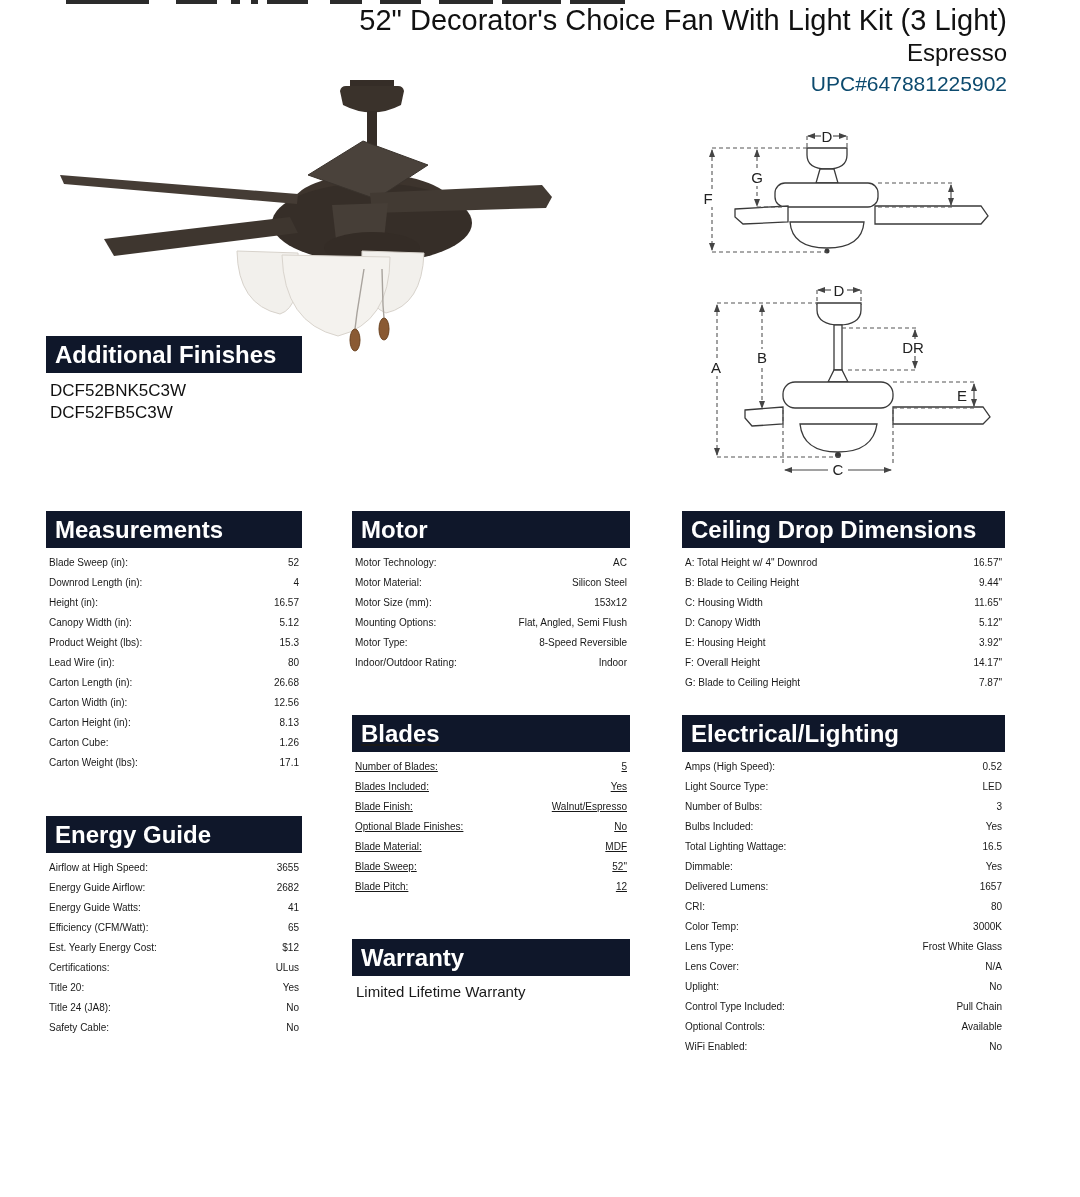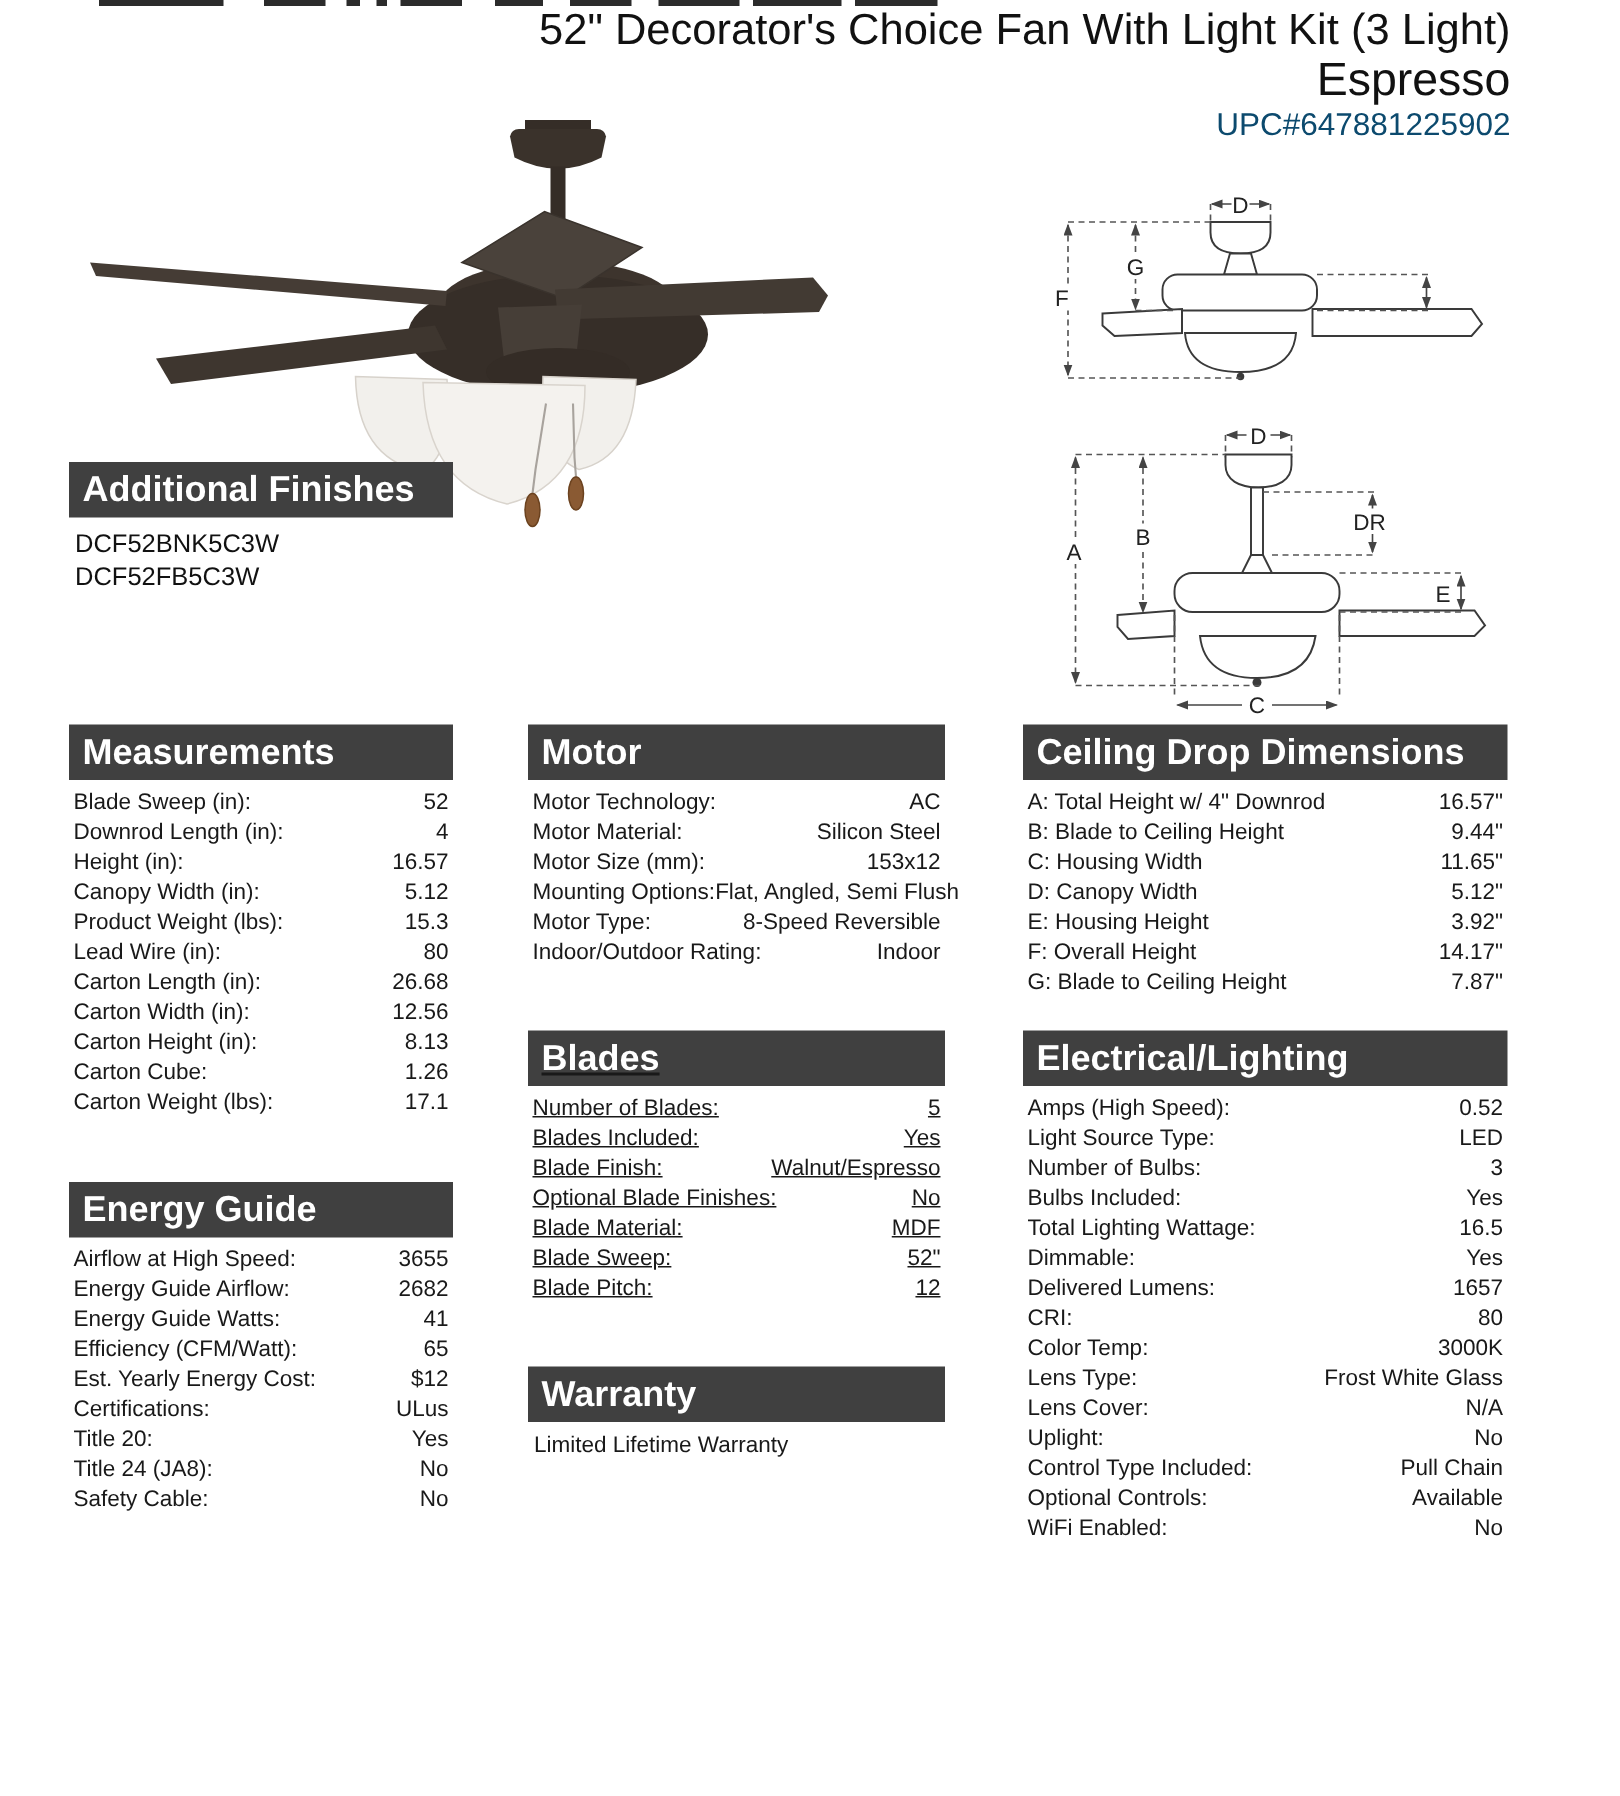--- a/index.html
+++ b/index.html
@@ -1,27 +1,27 @@
 <!DOCTYPE html>
 <html><head>
 <meta charset="utf-8">
 <style>
   html,body{margin:0;padding:0;background:#ffffff;}
   body{width:1080px;height:1197px;position:relative;font-family:"Liberation Sans",sans-serif;color:#191919;overflow:hidden;}
   .abs{position:absolute;}
   
   .doc-head{position:absolute;top:4px;right:73px;text-align:right;}
   .doc-title{font-size:29px;line-height:33px;color:#111;}
-  .doc-finish{font-size:31px;line-height:26px;margin-top:3px;color:#111;}
+  .doc-finish{font-size:24px;line-height:26px;margin-top:3px;color:#111;}
   .doc-upc{font-size:21px;line-height:24px;margin-top:6px;color:#0c4a6e;}
   
-  .bar{background:#404040;color:#ffffff;font-weight:bold;font-size:24px;height:37px;line-height:37px;padding-left:9px;box-sizing:border-box;}
+  .bar{background:#0f172a;color:#ffffff;font-weight:bold;font-size:24px;height:37px;line-height:37px;padding-left:9px;box-sizing:border-box;margin-top:28px;}
   .section{position:absolute;}
   .rows{margin-top:5px;padding:0 3px;}
-  .spec-row{display:flex;justify-content:space-between;align-items:baseline;font-size:15px;line-height:20px;height:20px;white-space:nowrap;}
+  .spec-row{display:flex;justify-content:space-between;align-items:baseline;font-size:10px;line-height:20px;height:20px;white-space:nowrap;}
   .spec-row .lbl{text-align:left;}
   .spec-row .val{}
   .models{margin-top:7px;padding-left:4px;}
   .model{font-weight:normal;font-size:17px;line-height:22px;color:#111;}
   .warranty-text{font-size:15px;line-height:20px;margin-top:6px;padding-left:4px;}
   svg text{font-family:"Liberation Sans",sans-serif;font-size:15px;fill:#222;}
   .dash{stroke:#555;stroke-width:1.1;stroke-dasharray:4 3;fill:none;}
   .ln{stroke:#3a3a3a;stroke-width:1.3;fill:#ffffff;}
 </style>
 </head>

